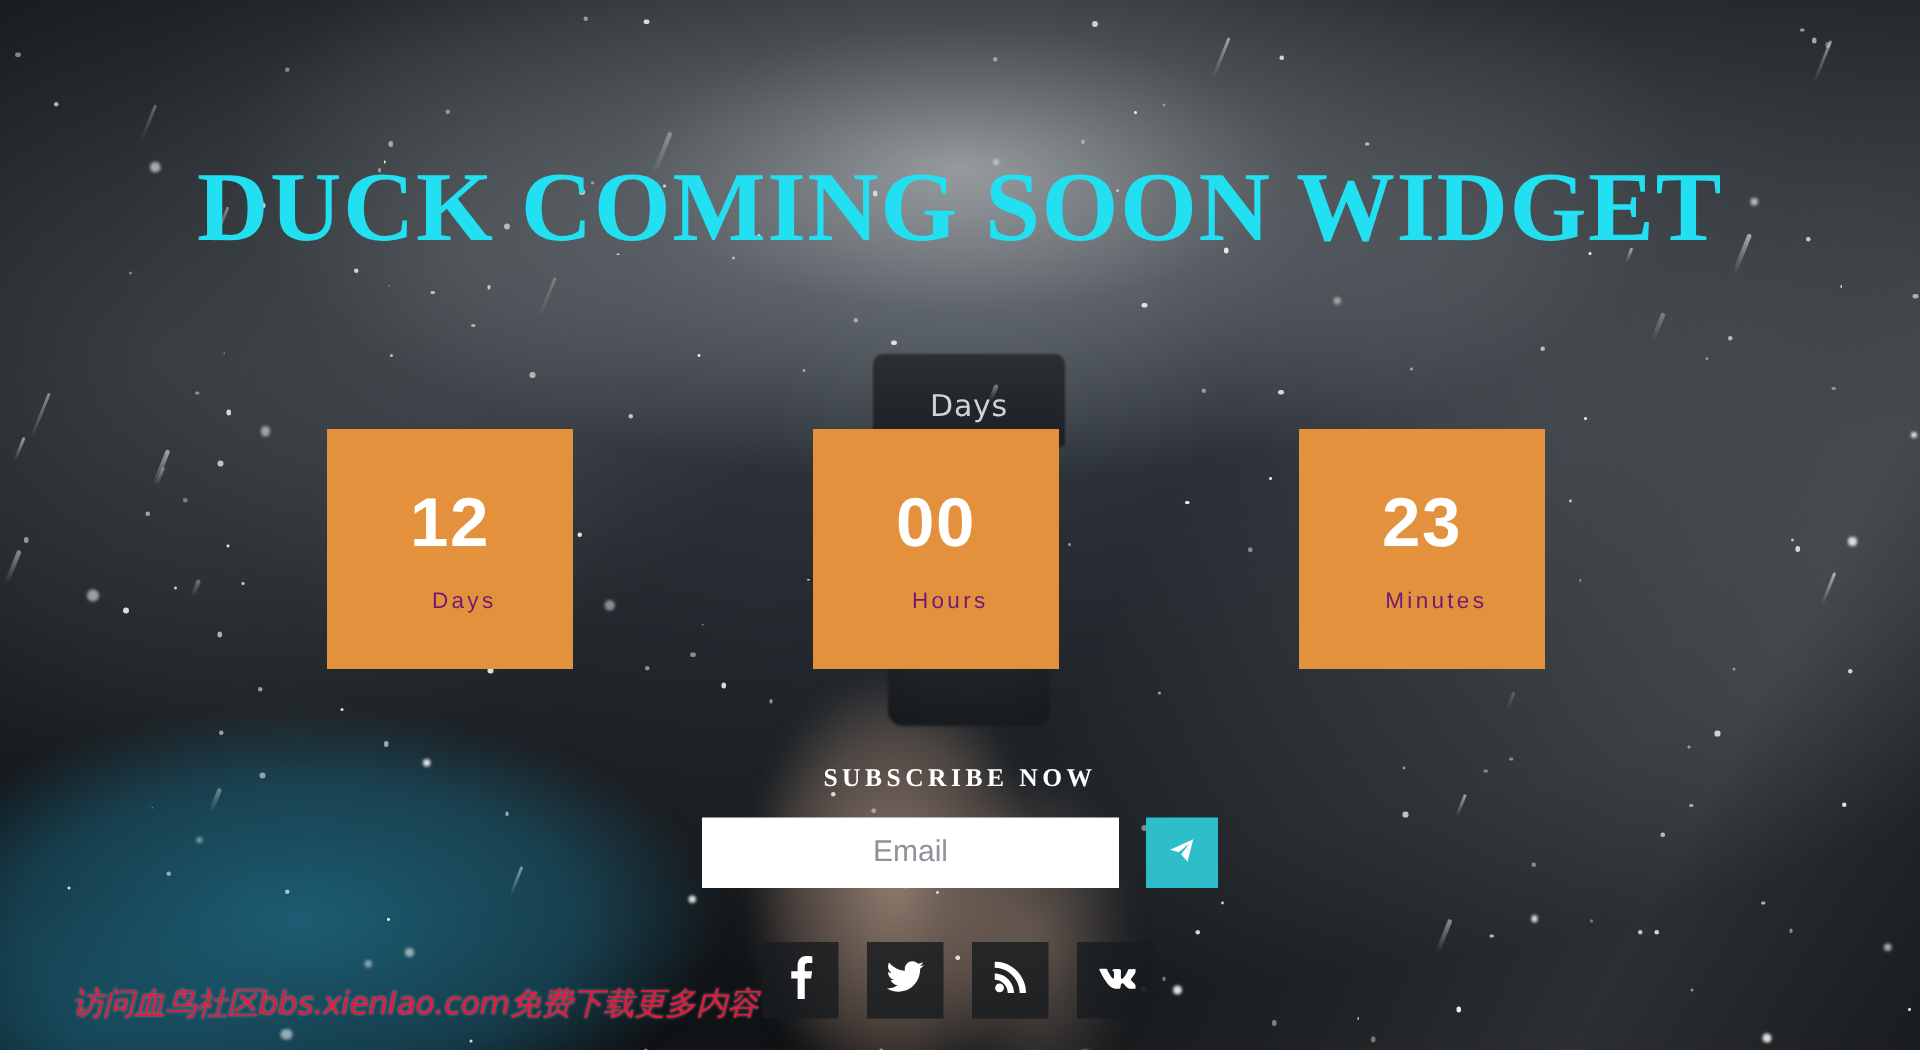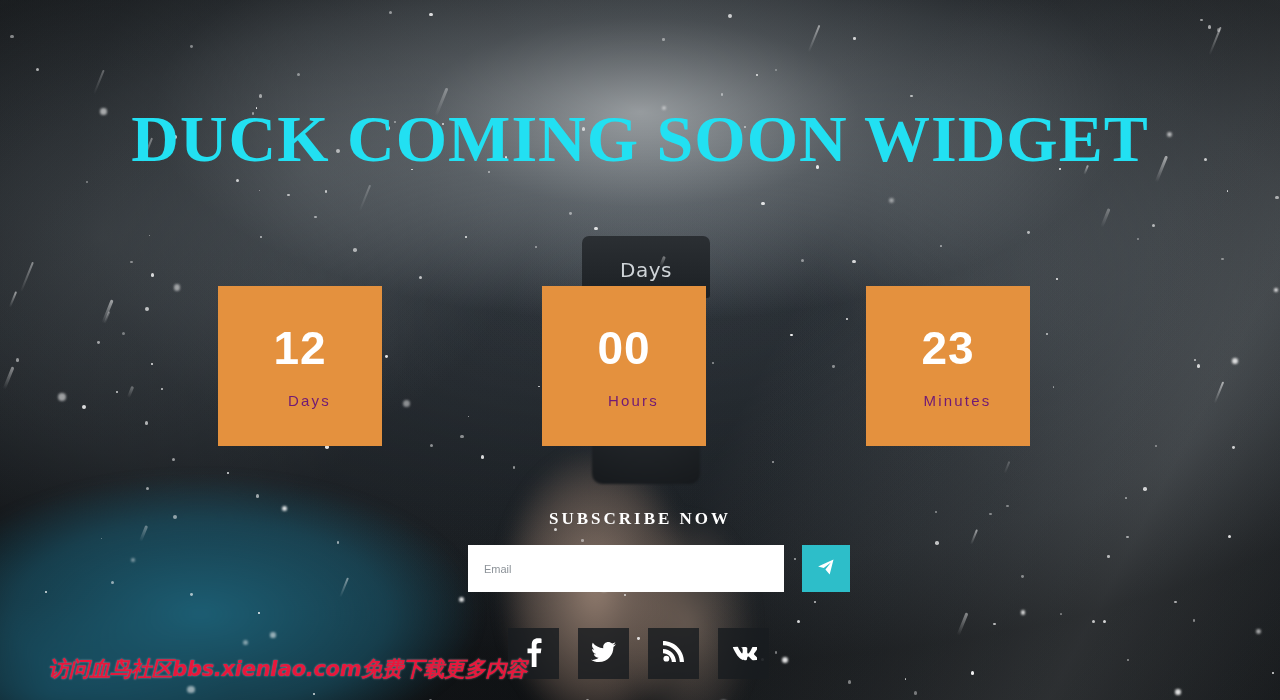--- a/index.html
+++ b/index.html
@@ -220,29 +220,30 @@
   }
 
   .subscribe-form {
     position: absolute;
     top: 545px;
     left: 468px;
     display: flex;
     align-items: flex-start;
   }
   .email-input {
-    width: 316px;
+    width: 278px;
     height: 47px;
     border: none;
     outline: none;
     background: #ffffff;
     padding: 0 16px;
-    font-size: 11px;
+    font-size: 20px;
     color: #3b4146;
     font-family: "Liberation Sans", sans-serif;
+    text-align: center;
   }
   .email-input::placeholder { color: #8d9399; }
 
   .send-button {
     width: 48px;
     height: 47px;
     margin-left: 18px;
     background: #2dbec9;
     border: none;
     cursor: pointer;
@@ -269,21 +270,21 @@
     cursor: pointer;
   }
   .social-btn svg { fill: #ffffff; }
 
   
   .watermark {
     position: absolute;
     left: 48px;
     top: 657px;
     font-family: "DejaVu Sans", sans-serif;
-    font-weight: 700;
+    font-weight: 400;
     font-style: italic;
     font-size: 21px;
     line-height: 24px;
     color: #e8173c;
     text-shadow: 0 0 2px rgba(255,255,255,0.45);
     white-space: nowrap;
     letter-spacing: -0.3px;
   }
 
   

